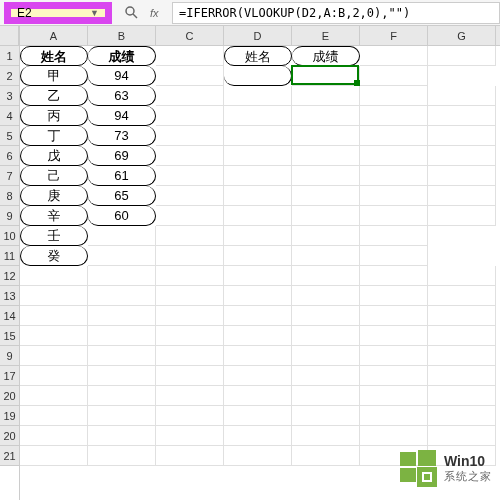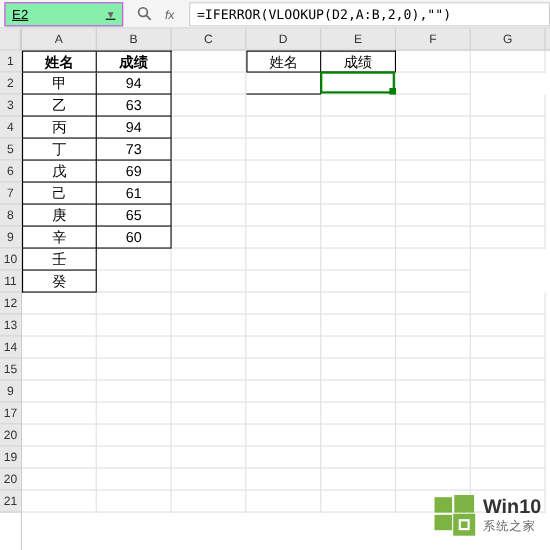--- a/index.html
+++ b/index.html
@@ -1,51 +1,51 @@
 <!DOCTYPE html>
 <html><head>
   <meta charset="utf-8">
   <style>
     * { box-sizing: border-box; margin: 0; padding: 0; }
     body { font-family: Arial, sans-serif; font-size: 13px; background: #fff; width: 500px; height: 500px; overflow: hidden; position: relative; }
     
     .formula-bar { display: flex; align-items: center; height: 26px; border-bottom: 1px solid #ccc; background: #f5f5f5; }
-    .name-box { width: 108px; height: 22px; background: #86efac; border: 1px solid #d946ef; margin: 2px 4px; padding: 2px 6px; font-size: 12px; display: flex; align-items: center; text-decoration: underline; }
+    .name-box { width: 108px; height: 22px; background: #fef9c3; border: 7px solid #d946ef; margin: 2px 4px; padding: 2px 6px; font-size: 12px; display: flex; align-items: center; }
     .name-box-arrow { margin-left: auto; font-size: 9px; color: #666; }
     .fb-icons { display: flex; gap: 8px; padding: 0 8px; align-items: center; }
     .fb-icon { width: 16px; height: 16px; display: flex; align-items: center; justify-content: center; fill: #666; }
     .formula-input { flex: 1; background: #fff; border: 1px solid #ccc; height: 22px; padding: 2px 6px; font-size: 12px; font-family: monospace; display: flex; align-items: center; }
     
     .grid-area { position: relative; height: calc(100% - 26px); display: flex; }
     .row-headers { width: 20px; border-right: 1px solid #ccc; }
     .corner { height: 20px; background: #e8e8e8; border-bottom: 1px solid #ccc; border-right: 1px solid #ccc; }
     .row-header { height: 20px; background: #e8e8e8; border-bottom: 1px solid #ccc; text-align: center; font-size: 11px; line-height: 20px; color: #333; }
     
     .main-grid { flex: 1; overflow: hidden; }
     .col-headers { display: flex; height: 20px; background: #e8e8e8; border-bottom: 1px solid #ccc; }
     .col-header { border-right: 1px solid #ccc; text-align: center; font-size: 11px; line-height: 20px; color: #333; }
     .col-A, .col-B { width: 68px; }
     .col-C, .col-D, .col-E, .col-F, .col-G { width: 68px; }
     
     .cells { position: relative; }
     .grid-row { display: flex; height: 20px; }
     .cell { border-right: 1px solid #e0e0e0; border-bottom: 1px solid #e0e0e0; width: 68px; height: 20px; font-size: 13px; text-align: center; line-height: 19px; overflow: hidden; white-space: nowrap; }
     .bordered-r { border-right: 1px solid #000 !important; }
-    .bordered-b { border-bottom: 1px solid #000 !important; }
+    .bordered-b { border-bottom: 1px solid #000 !important; border-radius: 10px; }
     .bordered-l { border-left: 1px solid #000 !important; }
     .bordered-t { border-top: 1px solid #000 !important; }
     .bold { font-weight: bold; }
     
     .active-cell { position: absolute; border: 2px solid #008000; pointer-events: none; }
     .active-cell-handle { position: absolute; width: 6px; height: 6px; background: #008000; bottom: -3px; right: -3px; }
     
     .watermark { position: absolute; bottom: 12px; right: 8px; display: flex; align-items: center; gap: 6px; }
     .wm-logo { width: 40px; height: 40px; }
     .wm-text { display: flex; flex-direction: column; }
-    .wm-line1 { font-size: 18px; font-weight: bold; color: #333; }
+    .wm-line1 { font-size: 14px; font-weight: bold; color: #333; }
     .wm-line2 { font-size: 11px; color: #666; letter-spacing: 1px; }
   </style>
 </head>
 <body>
 
 <div class="formula-bar">
   <div class="name-box">
     <span>E2</span>
     <span class="name-box-arrow">▼</span>
   </div>

